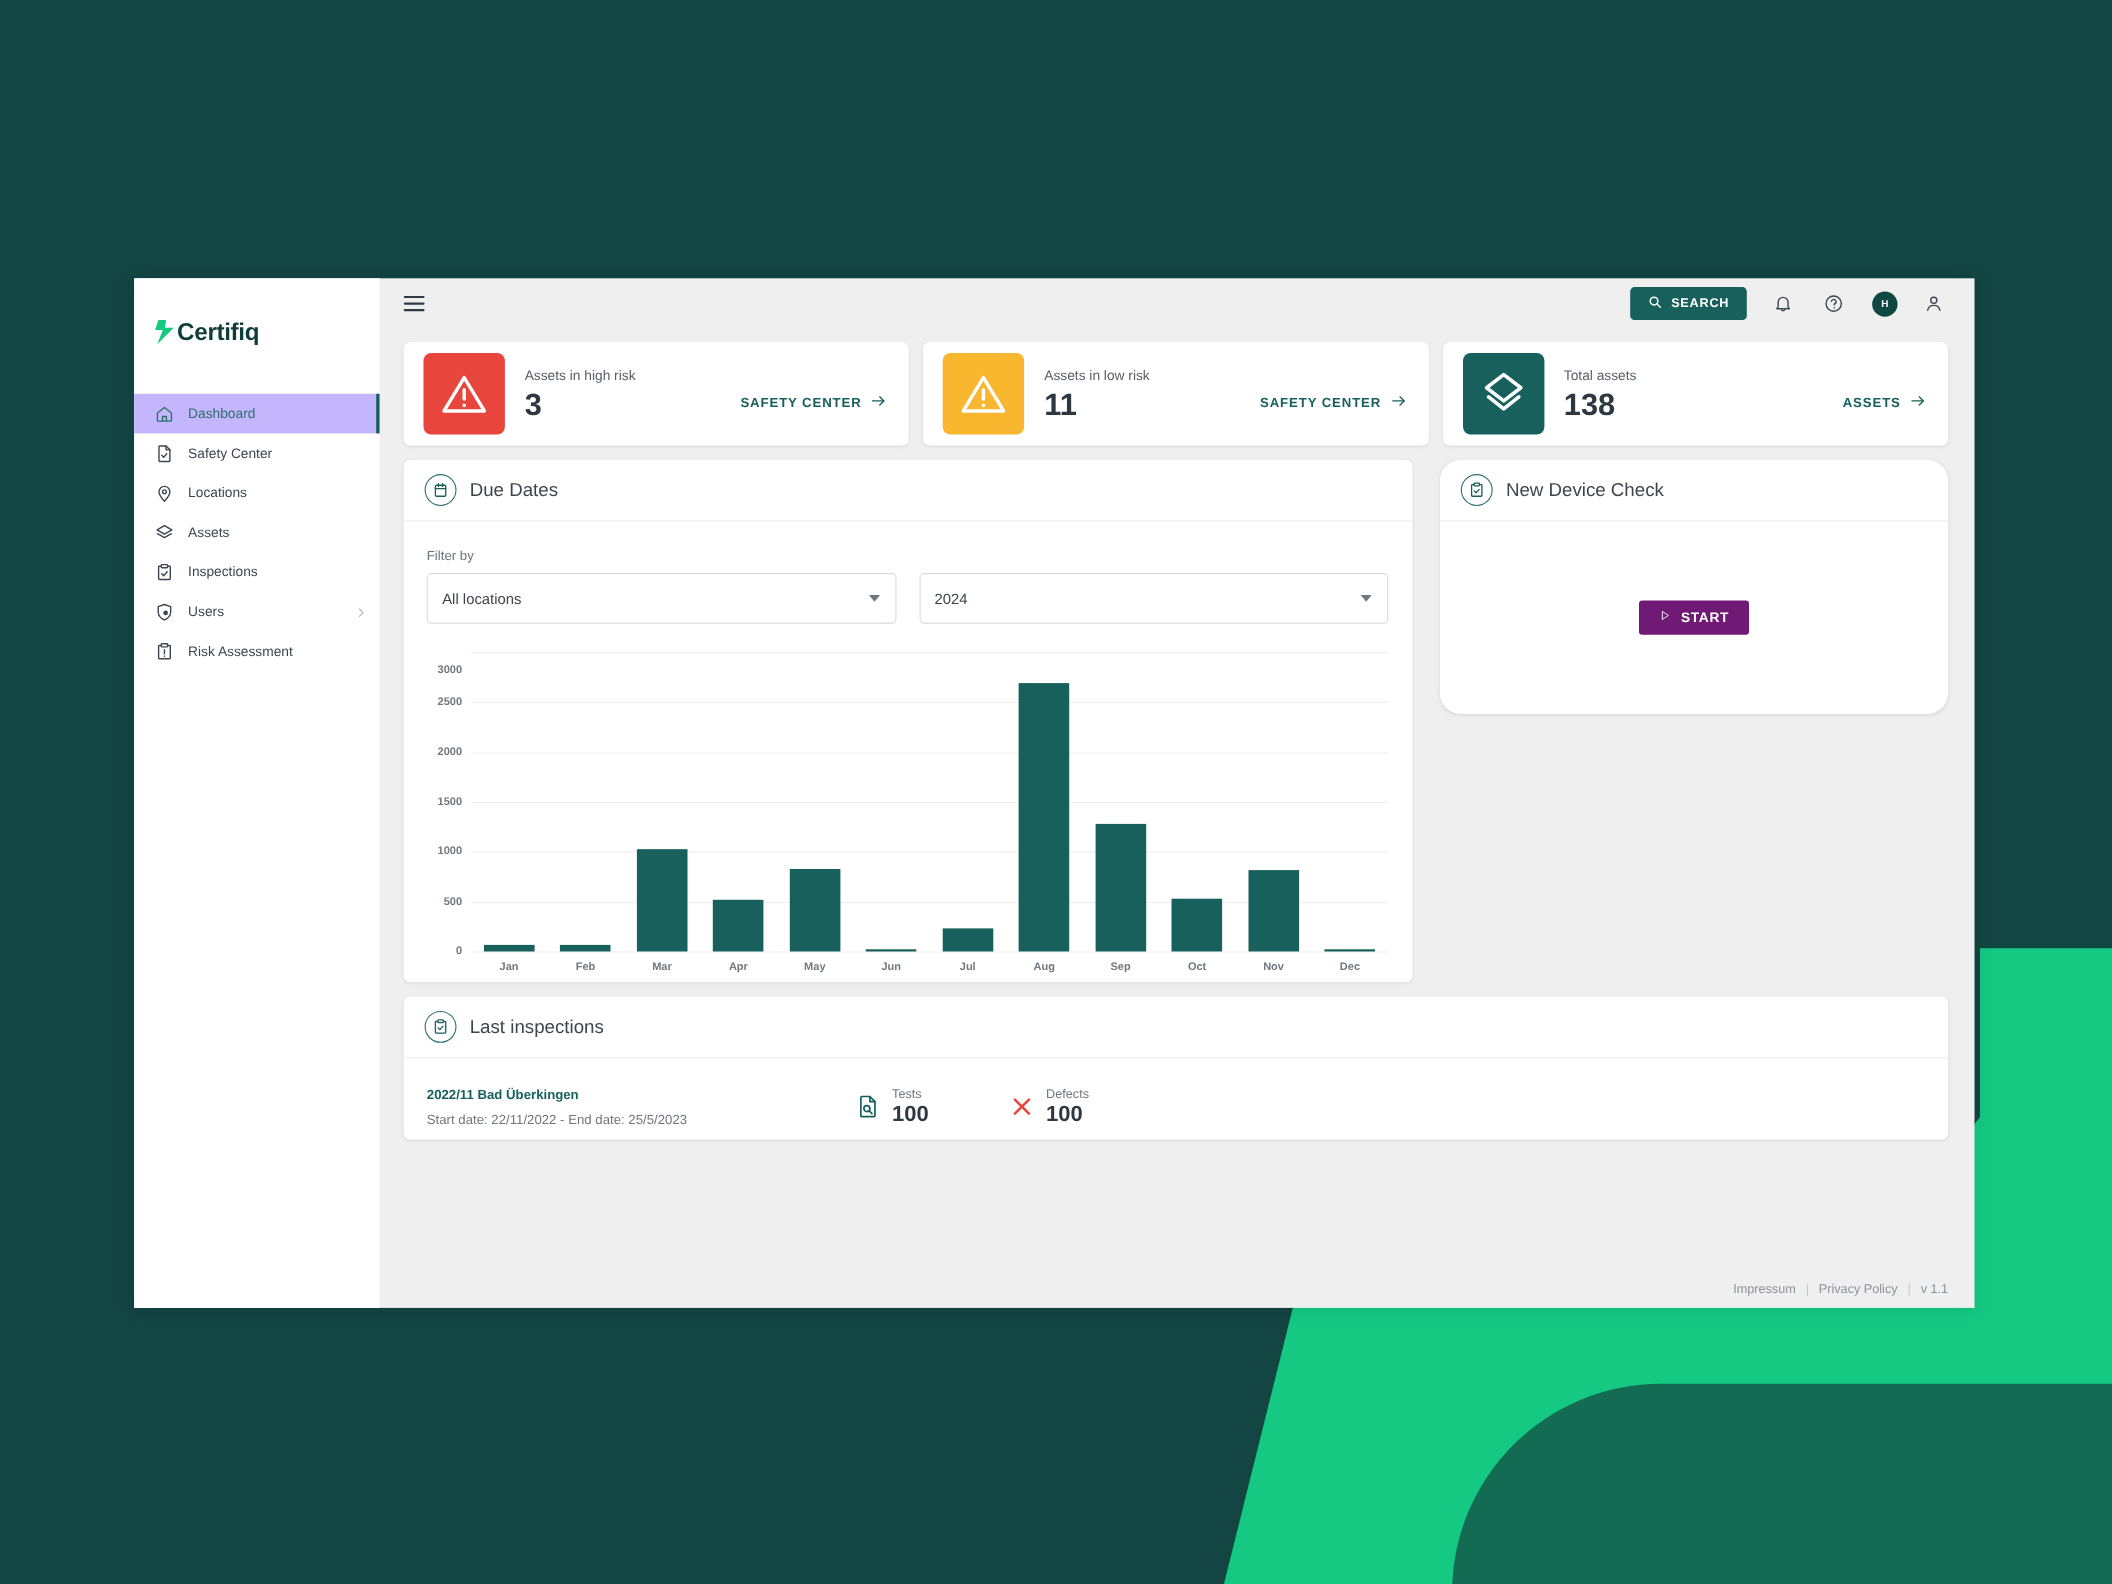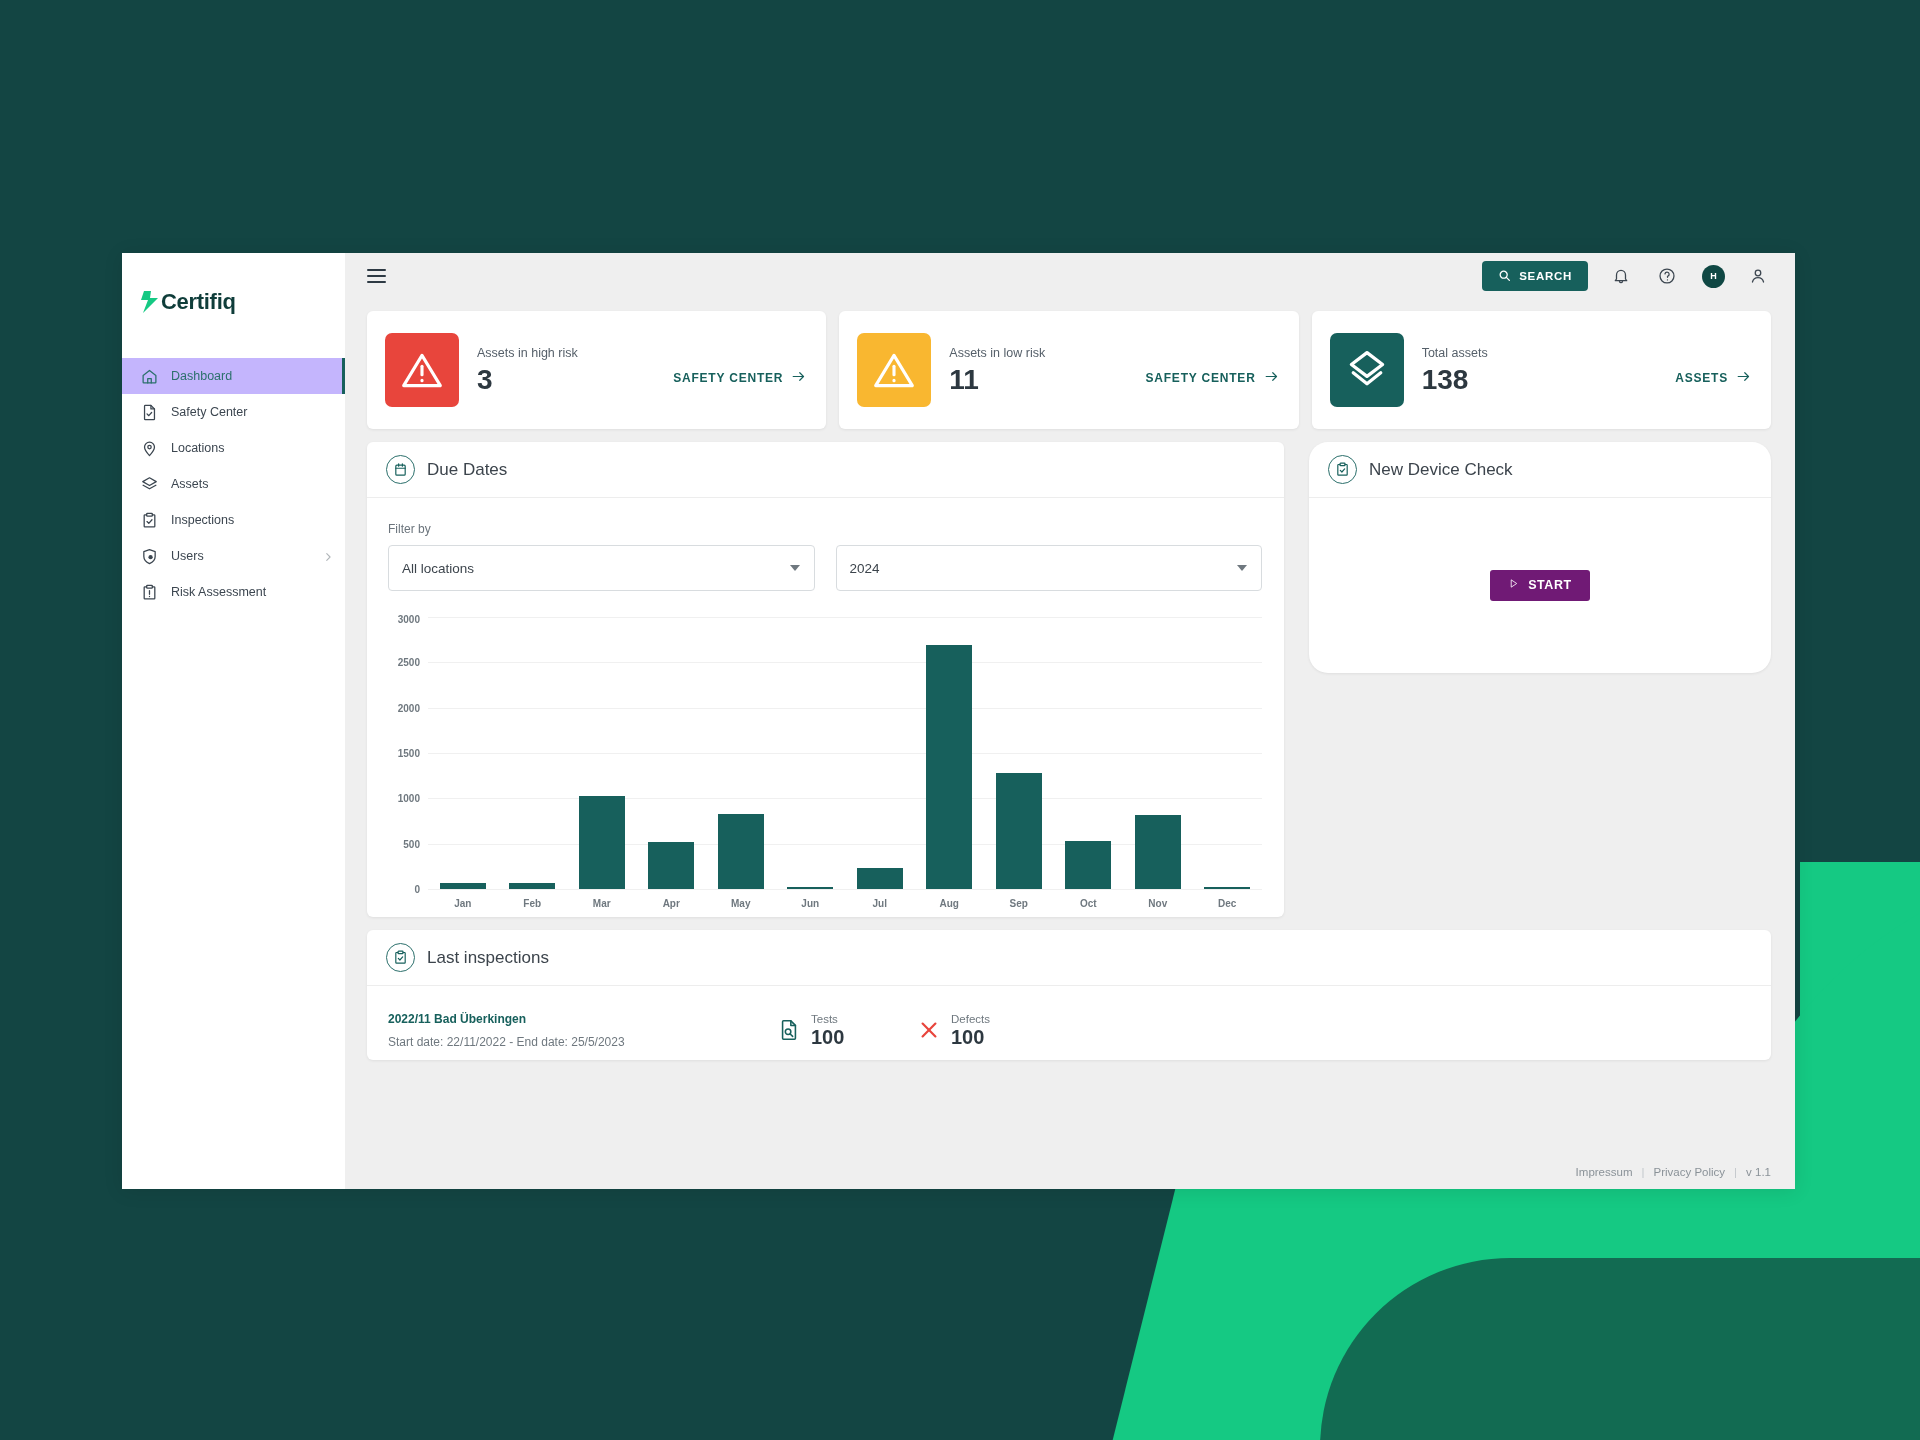--- a/index.html
+++ b/index.html
@@ -121,21 +121,21 @@
 
   #content {
     flex: 1; padding: 12px 24px 0 22px; overflow: hidden;
     position: relative;
   }
 
   
   .stats-row { display: flex; gap: 13px; }
   .stat-card {
     flex: 1; background: #fff; border-radius: 6px;
-    height: 118px; display: flex; align-items: center;
+    height: 94px; display: flex; align-items: center;
     padding: 0 20px 0 18px; gap: 18px;
     box-shadow: 0 1px 3px rgba(0,0,0,0.07);
   }
   .stat-ico {
     width: 74px; height: 74px; border-radius: 7px;
     display: flex; align-items: center; justify-content: center;
     flex: 0 0 74px;
   }
   .stat-body { flex: 1; display: flex; align-items: center; }
   .stat-texts { flex: 1; }
@@ -510,21 +510,21 @@
 
           <div class="chart-wrap">
             <div class="chart">
               <div class="y-axis" id="y-axis">
                   <div class="y-tick" style="top: 272px;">0</div>
                   <div class="y-tick" style="top: 226.667px;">500</div>
                   <div class="y-tick" style="top: 181.333px;">1000</div>
                   <div class="y-tick" style="top: 136px;">1500</div>
                   <div class="y-tick" style="top: 90.6667px;">2000</div>
                   <div class="y-tick" style="top: 45.3333px;">2500</div>
-                  <div class="y-tick" style="top: 2px;">3000</div>
+                  <div class="y-tick" style="top: 16px;">3000</div>
                 </div>
               <div class="plot" id="plot">
                 <div id="gridlines">
                     <div class="gridline" style="top: 272px;"></div>
                     <div class="gridline" style="top: 226.667px;"></div>
                     <div class="gridline" style="top: 181.333px;"></div>
                     <div class="gridline" style="top: 136px;"></div>
                     <div class="gridline" style="top: 90.6667px;"></div>
                     <div class="gridline" style="top: 45.3333px;"></div>
                     <div class="gridline" style="top: 0px;"></div>

